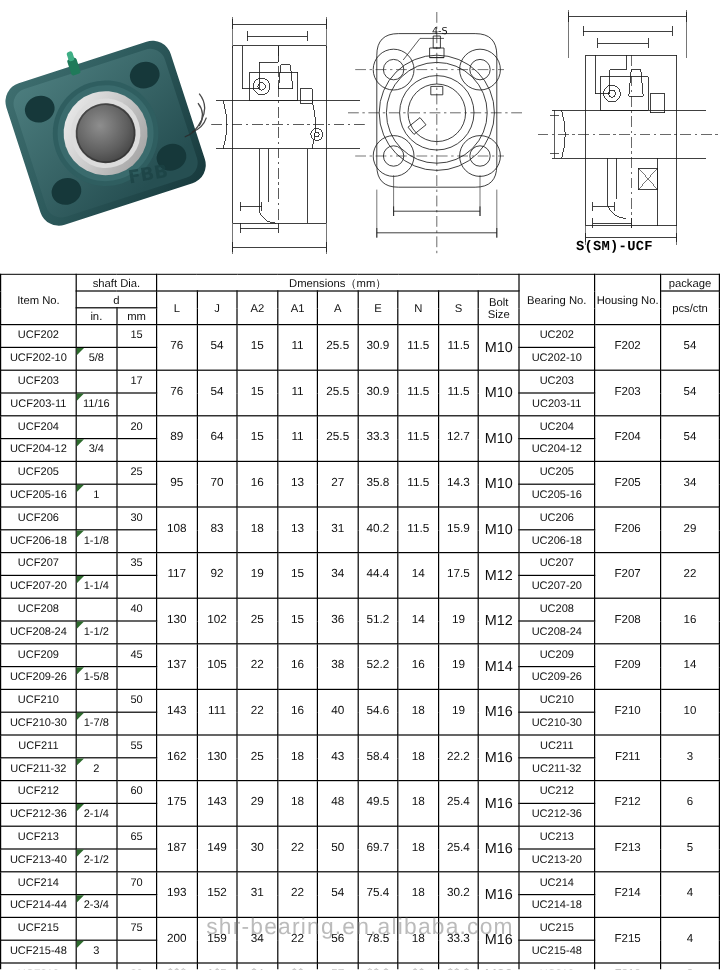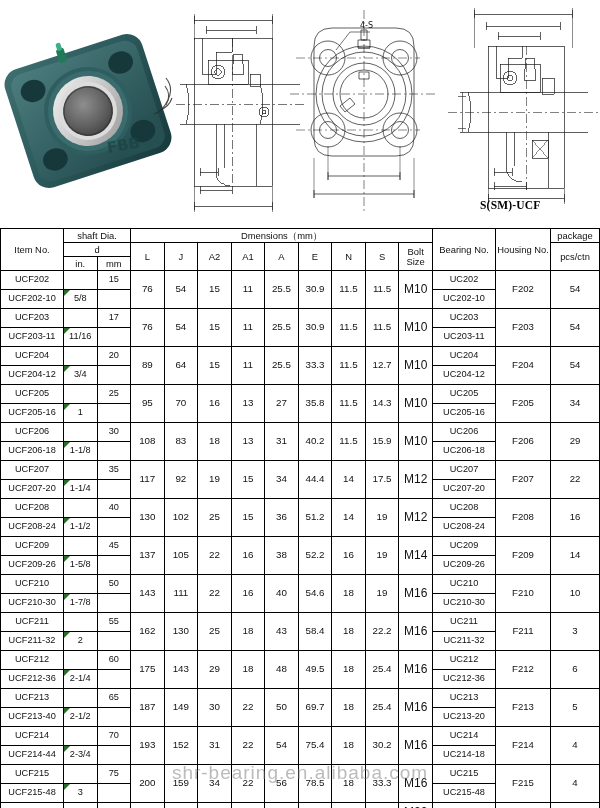--- a/index.html
+++ b/index.html
@@ -46,21 +46,21 @@
   .drawing svg { display: block; }
 
   .drawing-caption {
     position: absolute;
     left: 480px;
     top: 199px;
     font-size: 11.5px;
     font-weight: bold;
     letter-spacing: .2px;
     color: #000;
-    font-family: Liberation Serif, serif;
+    font-family: Liberation Mono, monospace;
   }
 
   
   #spec-table-wrap {
     position: absolute;
     left: 0;
     top: 228px;
     width: 600px;
     height: 580px;
     overflow: hidden;

